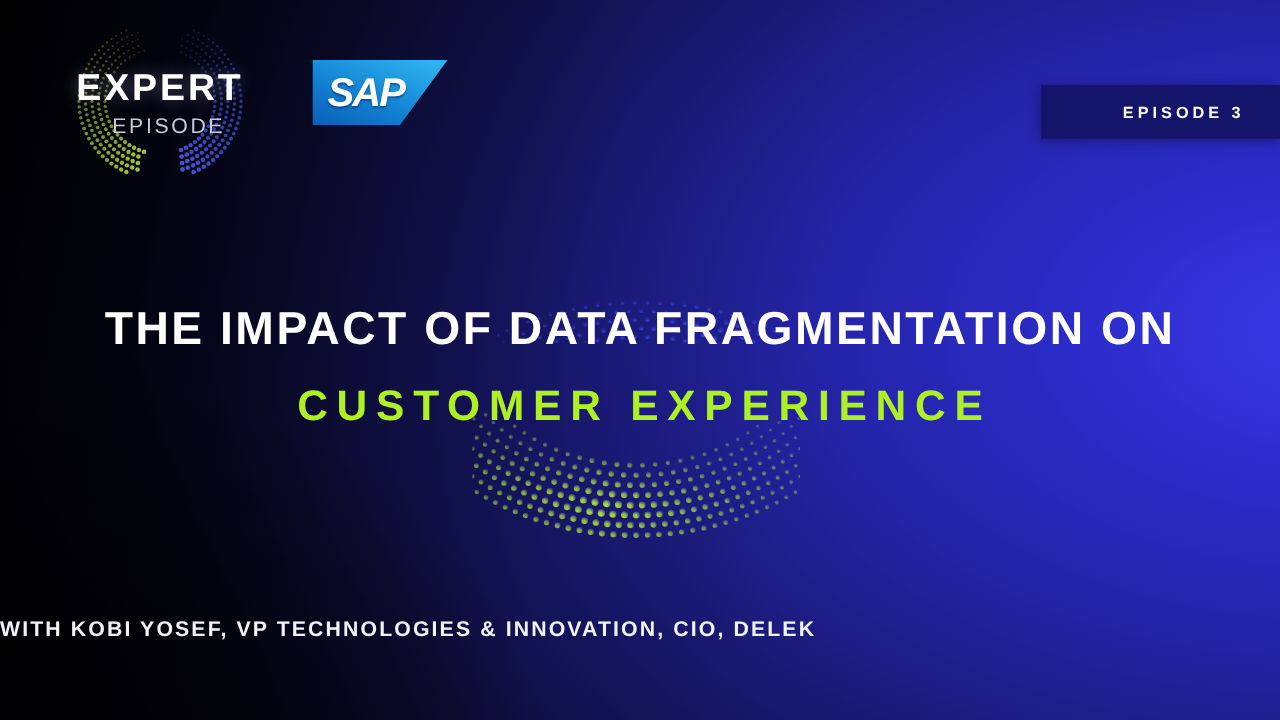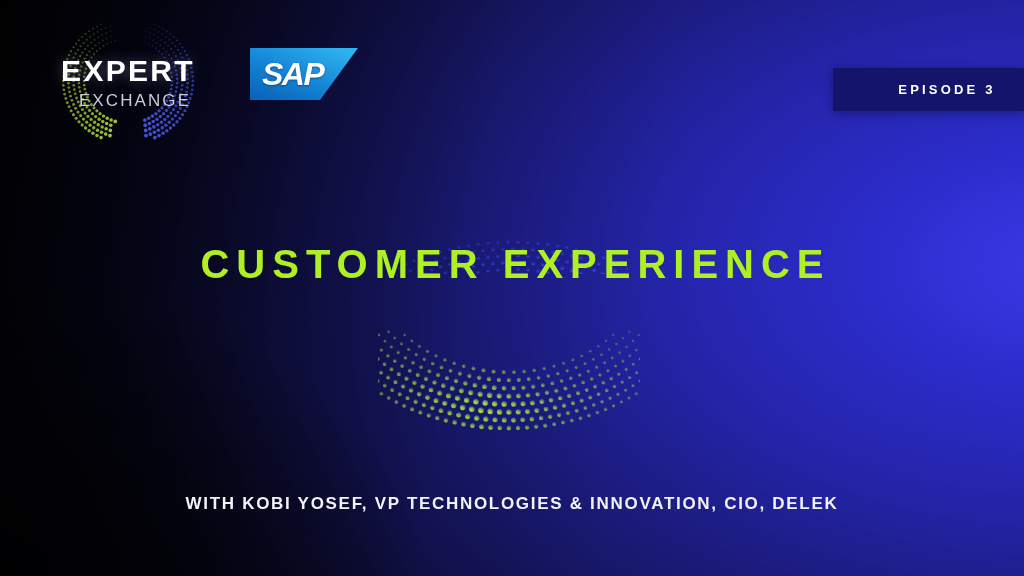--- a/index.html
+++ b/index.html
@@ -136,36 +136,35 @@
     color: #ffffff;
     font-size: 37px;
     font-weight: bold;
     letter-spacing: 2.0px;
     line-height: 46px;
     white-space: nowrap;
   }
   #title-line2 {
     display: block;
     color: #aef024;
-    font-size: 40px;
+    font-size: 34px;
     font-weight: bold;
     letter-spacing: 7.0px;
     line-height: 44px;
-    margin-top: 2px;
+    margin-top: 17px;
     white-space: nowrap;
     padding-left: 7px;
   }
 
   
   #credit-line {
     position: absolute;
     left: 0;
     top: 494px;
     width: 1024px;
-    text-align: center;
     color: #f2f3f8;
     font-size: 17px;
     font-weight: bold;
     letter-spacing: 1.7px;
     white-space: nowrap;
   }
 </style>
 </head>
 <body>
 
@@ -877,21 +876,21 @@
           <circle cx="34.18" cy="15.01" r="0.97" opacity="0.297" fill="#b9e83a"></circle>
           <circle cx="37.57" cy="11.99" r="0.94" opacity="0.278" fill="#b9e83a"></circle>
           <circle cx="41.17" cy="9.20" r="0.90" opacity="0.258" fill="#b9e83a"></circle>
           <circle cx="44.97" cy="6.67" r="0.87" opacity="0.239" fill="#b9e83a"></circle>
           <circle cx="48.94" cy="4.40" r="0.84" opacity="0.220" fill="#b9e83a"></circle>
           <circle cx="53.08" cy="2.41" r="0.81" opacity="0.200" fill="#b9e83a"></circle>
         </g>
     </svg>
     <div class="ee-text-wrap">
       <span id="ee-expert">EXPERT</span>
-      <span id="ee-exchange">EXCHANGE</span>
+      <span id="ee-exchange">EPISODE</span>
     </div>
   </div>
 
   <div id="sap-logo">
     <svg width="108" height="52" viewBox="0 0 108 52">
       <defs>
         <linearGradient id="sapGrad" x1="0%" y1="100%" x2="85%" y2="0%">
           <stop offset="0%" stop-color="#0a5fb8"></stop>
           <stop offset="45%" stop-color="#1383d4"></stop>
           <stop offset="100%" stop-color="#2fb3ef"></stop>
@@ -900,18 +899,19 @@
       <polygon points="0,0 108,0 70,52 0,52" fill="url(#sapGrad)"></polygon>
     </svg>
     <span id="sap-text">SAP</span>
   </div>
 
   <div id="episode-badge">
     <span id="episode-label">EPISODE 3</span>
   </div>
 
   <div id="title-block">
+    <span id="title-line1">THE IMPACT OF DATA FRAGMENTATION ON</span>
     <span id="title-line2">CUSTOMER EXPERIENCE</span>
   </div>
 
   <div id="credit-line">WITH KOBI YOSEF, VP TECHNOLOGIES &amp; INNOVATION, CIO, DELEK</div>
 
 </div>
 
 </body></html>

